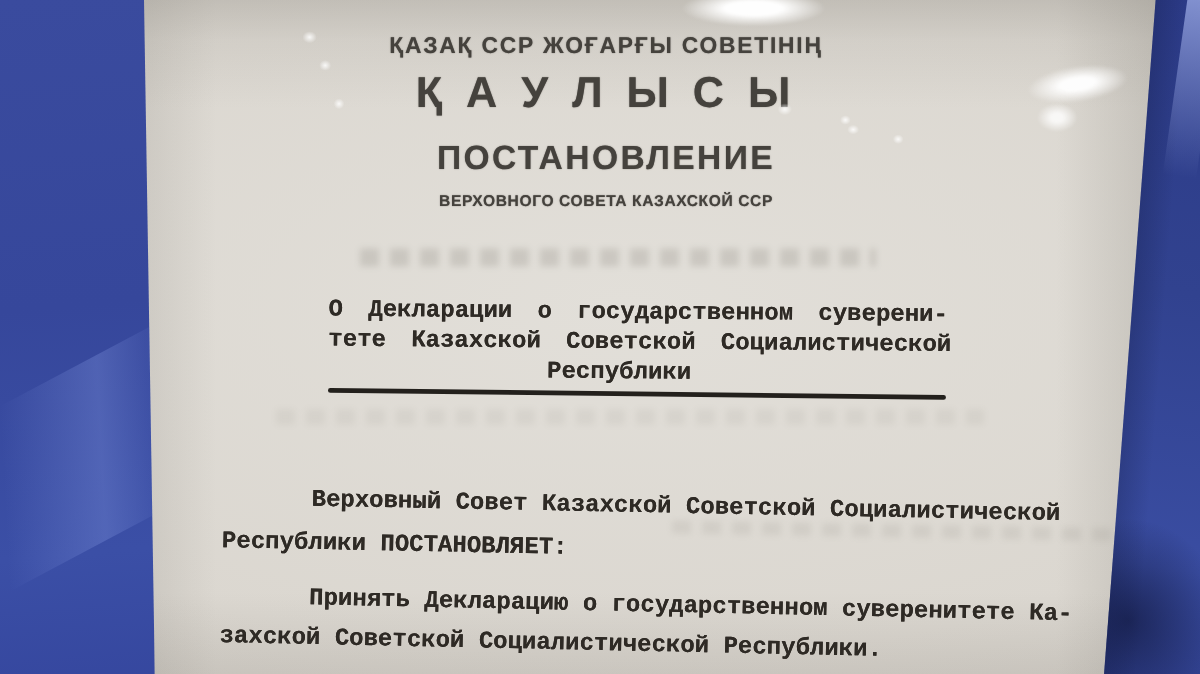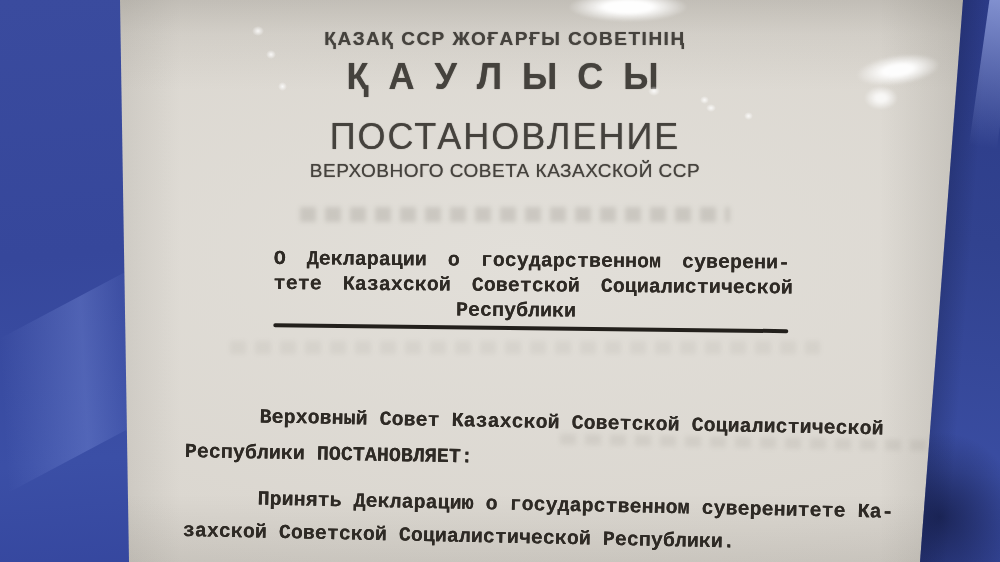--- a/index.html
+++ b/index.html
@@ -47,22 +47,22 @@
   .blue-right .bottom-dark{
     position:absolute;right:-20px;bottom:-40px;width:160px;height:170px;
     background:radial-gradient(closest-side, rgba(10,15,45,.6), rgba(10,15,45,0));
   }
   
   .header{position:absolute;left:140px;width:730px;top:0;color:#45423d;text-align:center;}
   .h-line{position:absolute;left:0;width:100%;white-space:nowrap;
           text-shadow:0 0 1px rgba(70,66,60,.75);}
   .h1{top:28px;font-size:19px;font-weight:700;letter-spacing:1.5px;}
   .h2{top:56px;font-size:36px;font-weight:700;letter-spacing:5px;}
-  .h3{top:116px;font-size:36px;font-weight:400;letter-spacing:2px;text-align:center;}
-  .h4{top:160px;font-size:19px;font-weight:400;letter-spacing:.5px;}
+  .h3{top:116px;font-size:28px;font-weight:700;letter-spacing:2px;text-align:center;}
+  .h4{top:160px;font-size:13px;font-weight:700;letter-spacing:.5px;}
   
   .typed{
     font-family:"Liberation Mono","DejaVu Sans Mono",monospace;
     font-weight:bold;color:#2e2a25;white-space:nowrap;
     text-shadow:0 0 .5px rgba(35,30,24,.9);
   }
   .subject{
     position:absolute;left:274px;top:246px;width:540px;
     font-size:20px;line-height:25px;word-spacing:.45em;
     transform:rotate(.5deg);transform-origin:left top;

